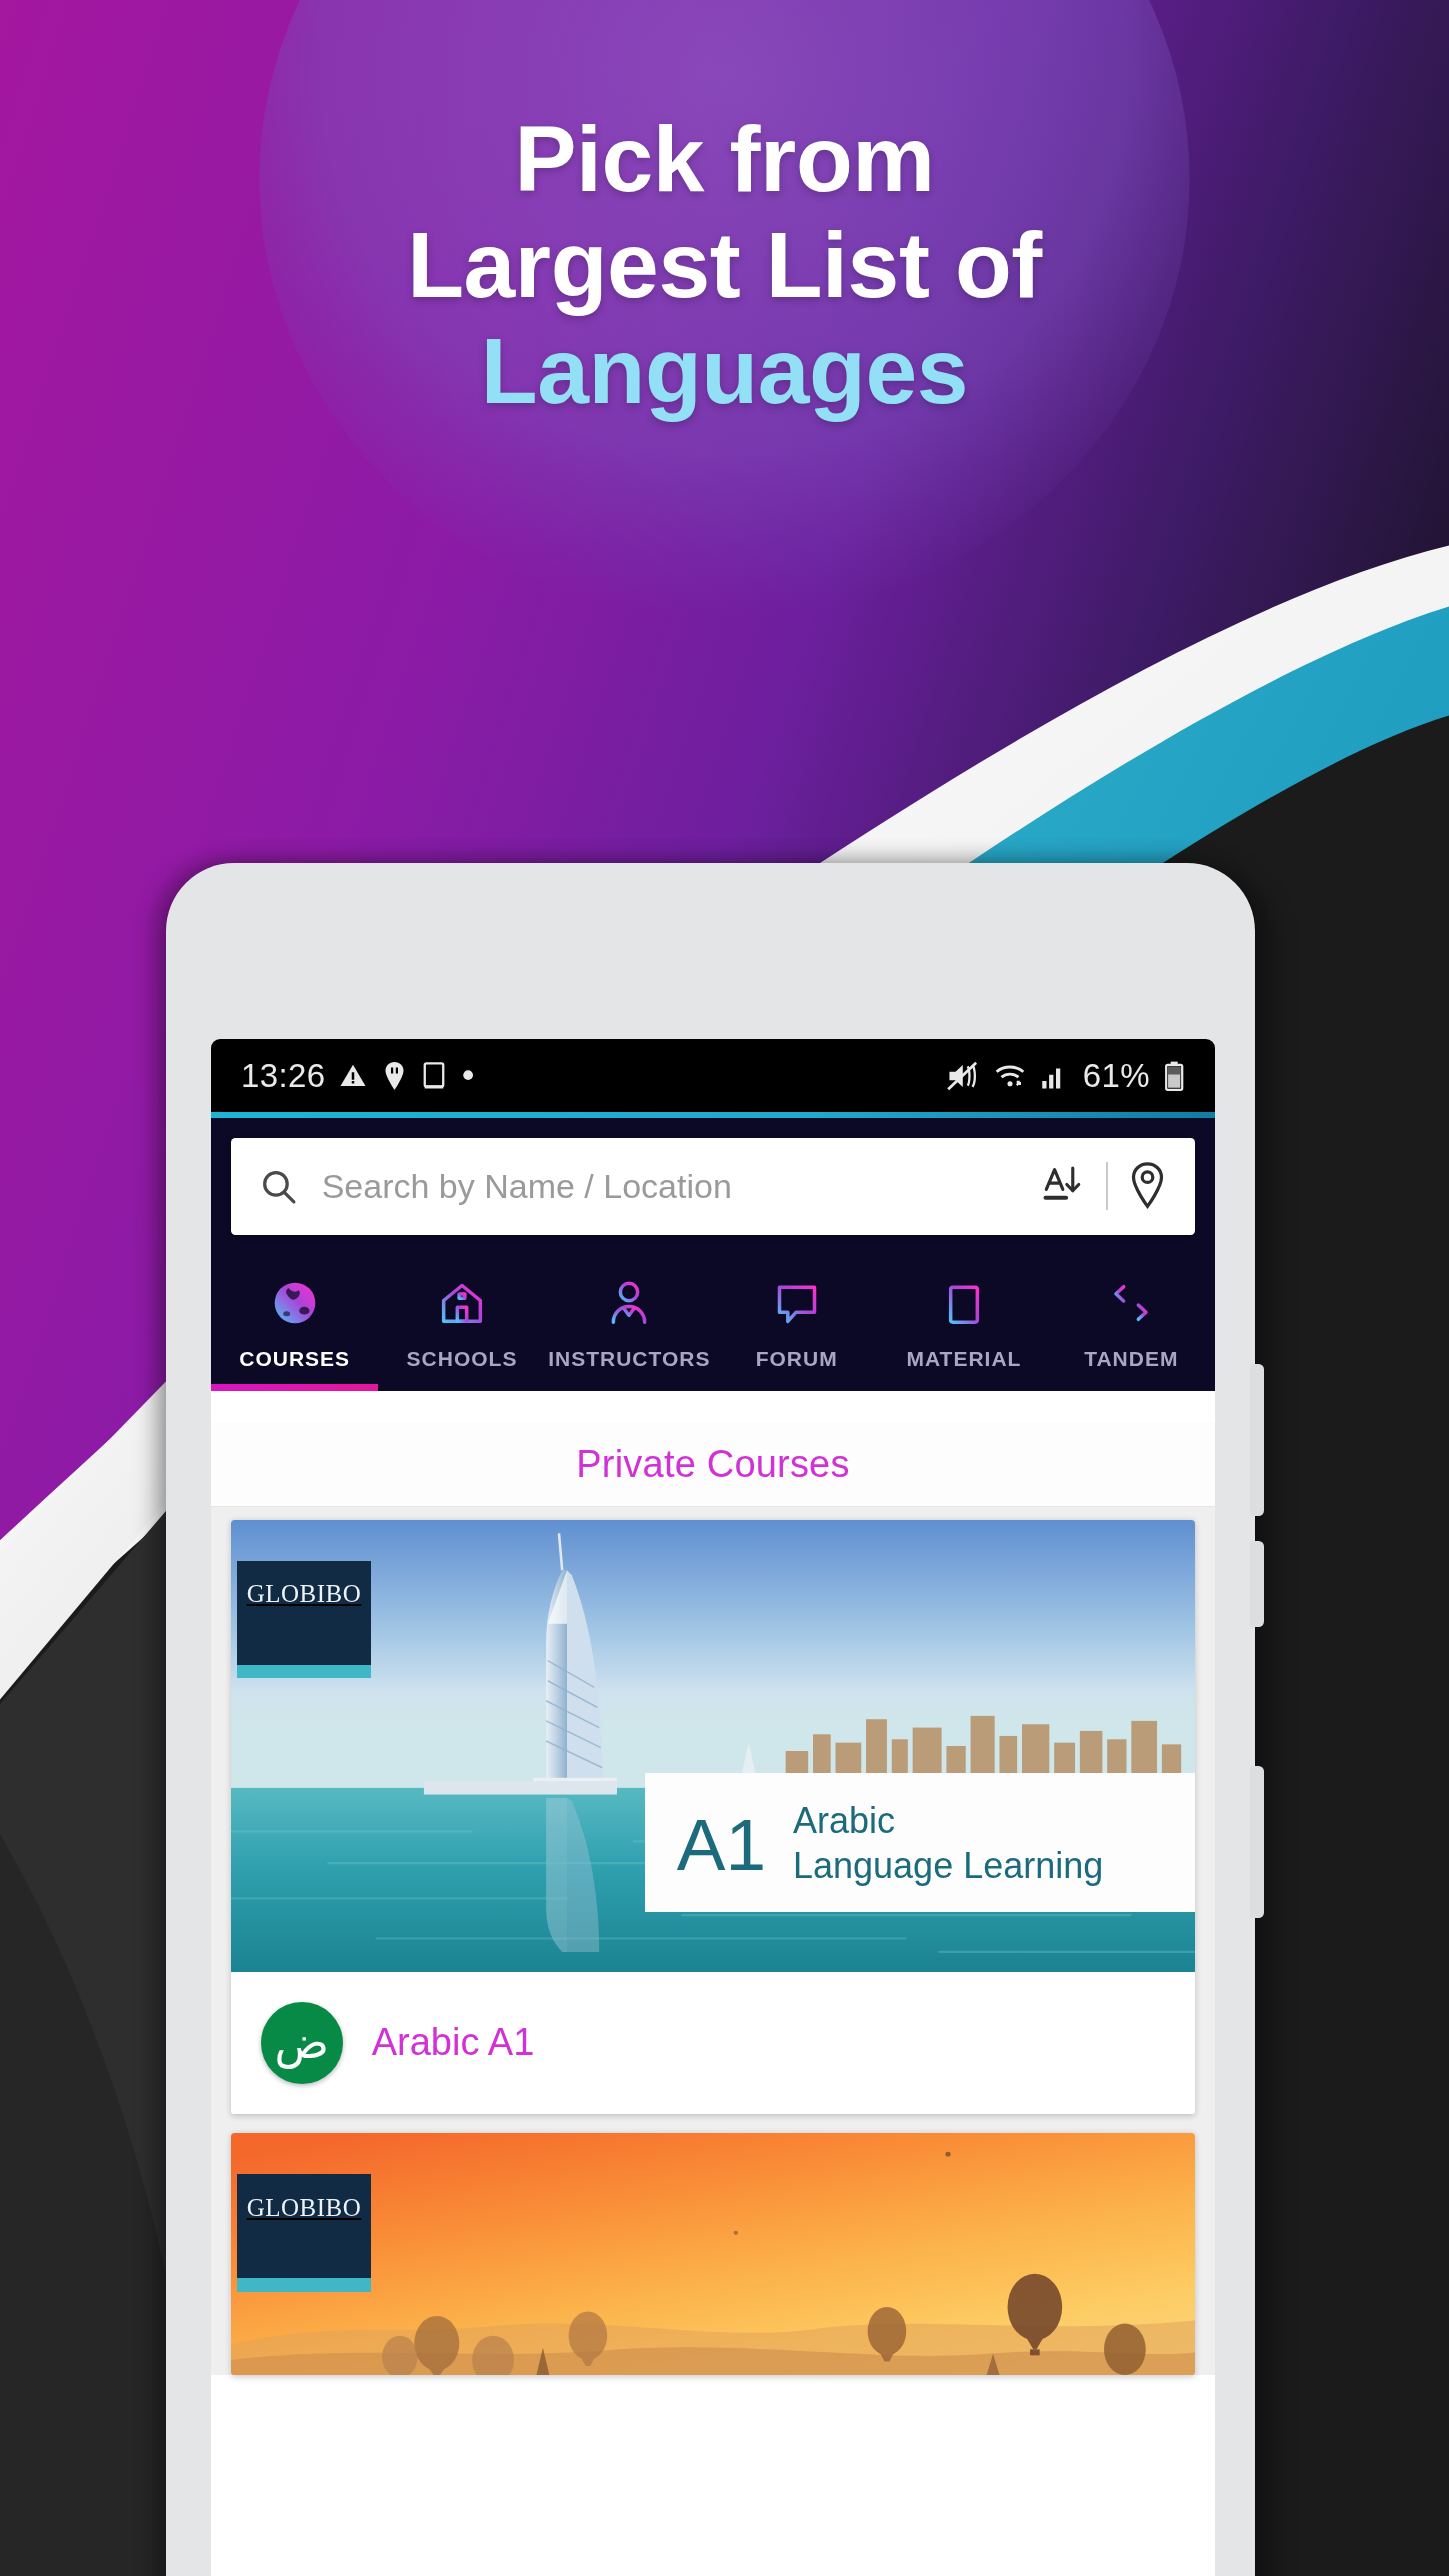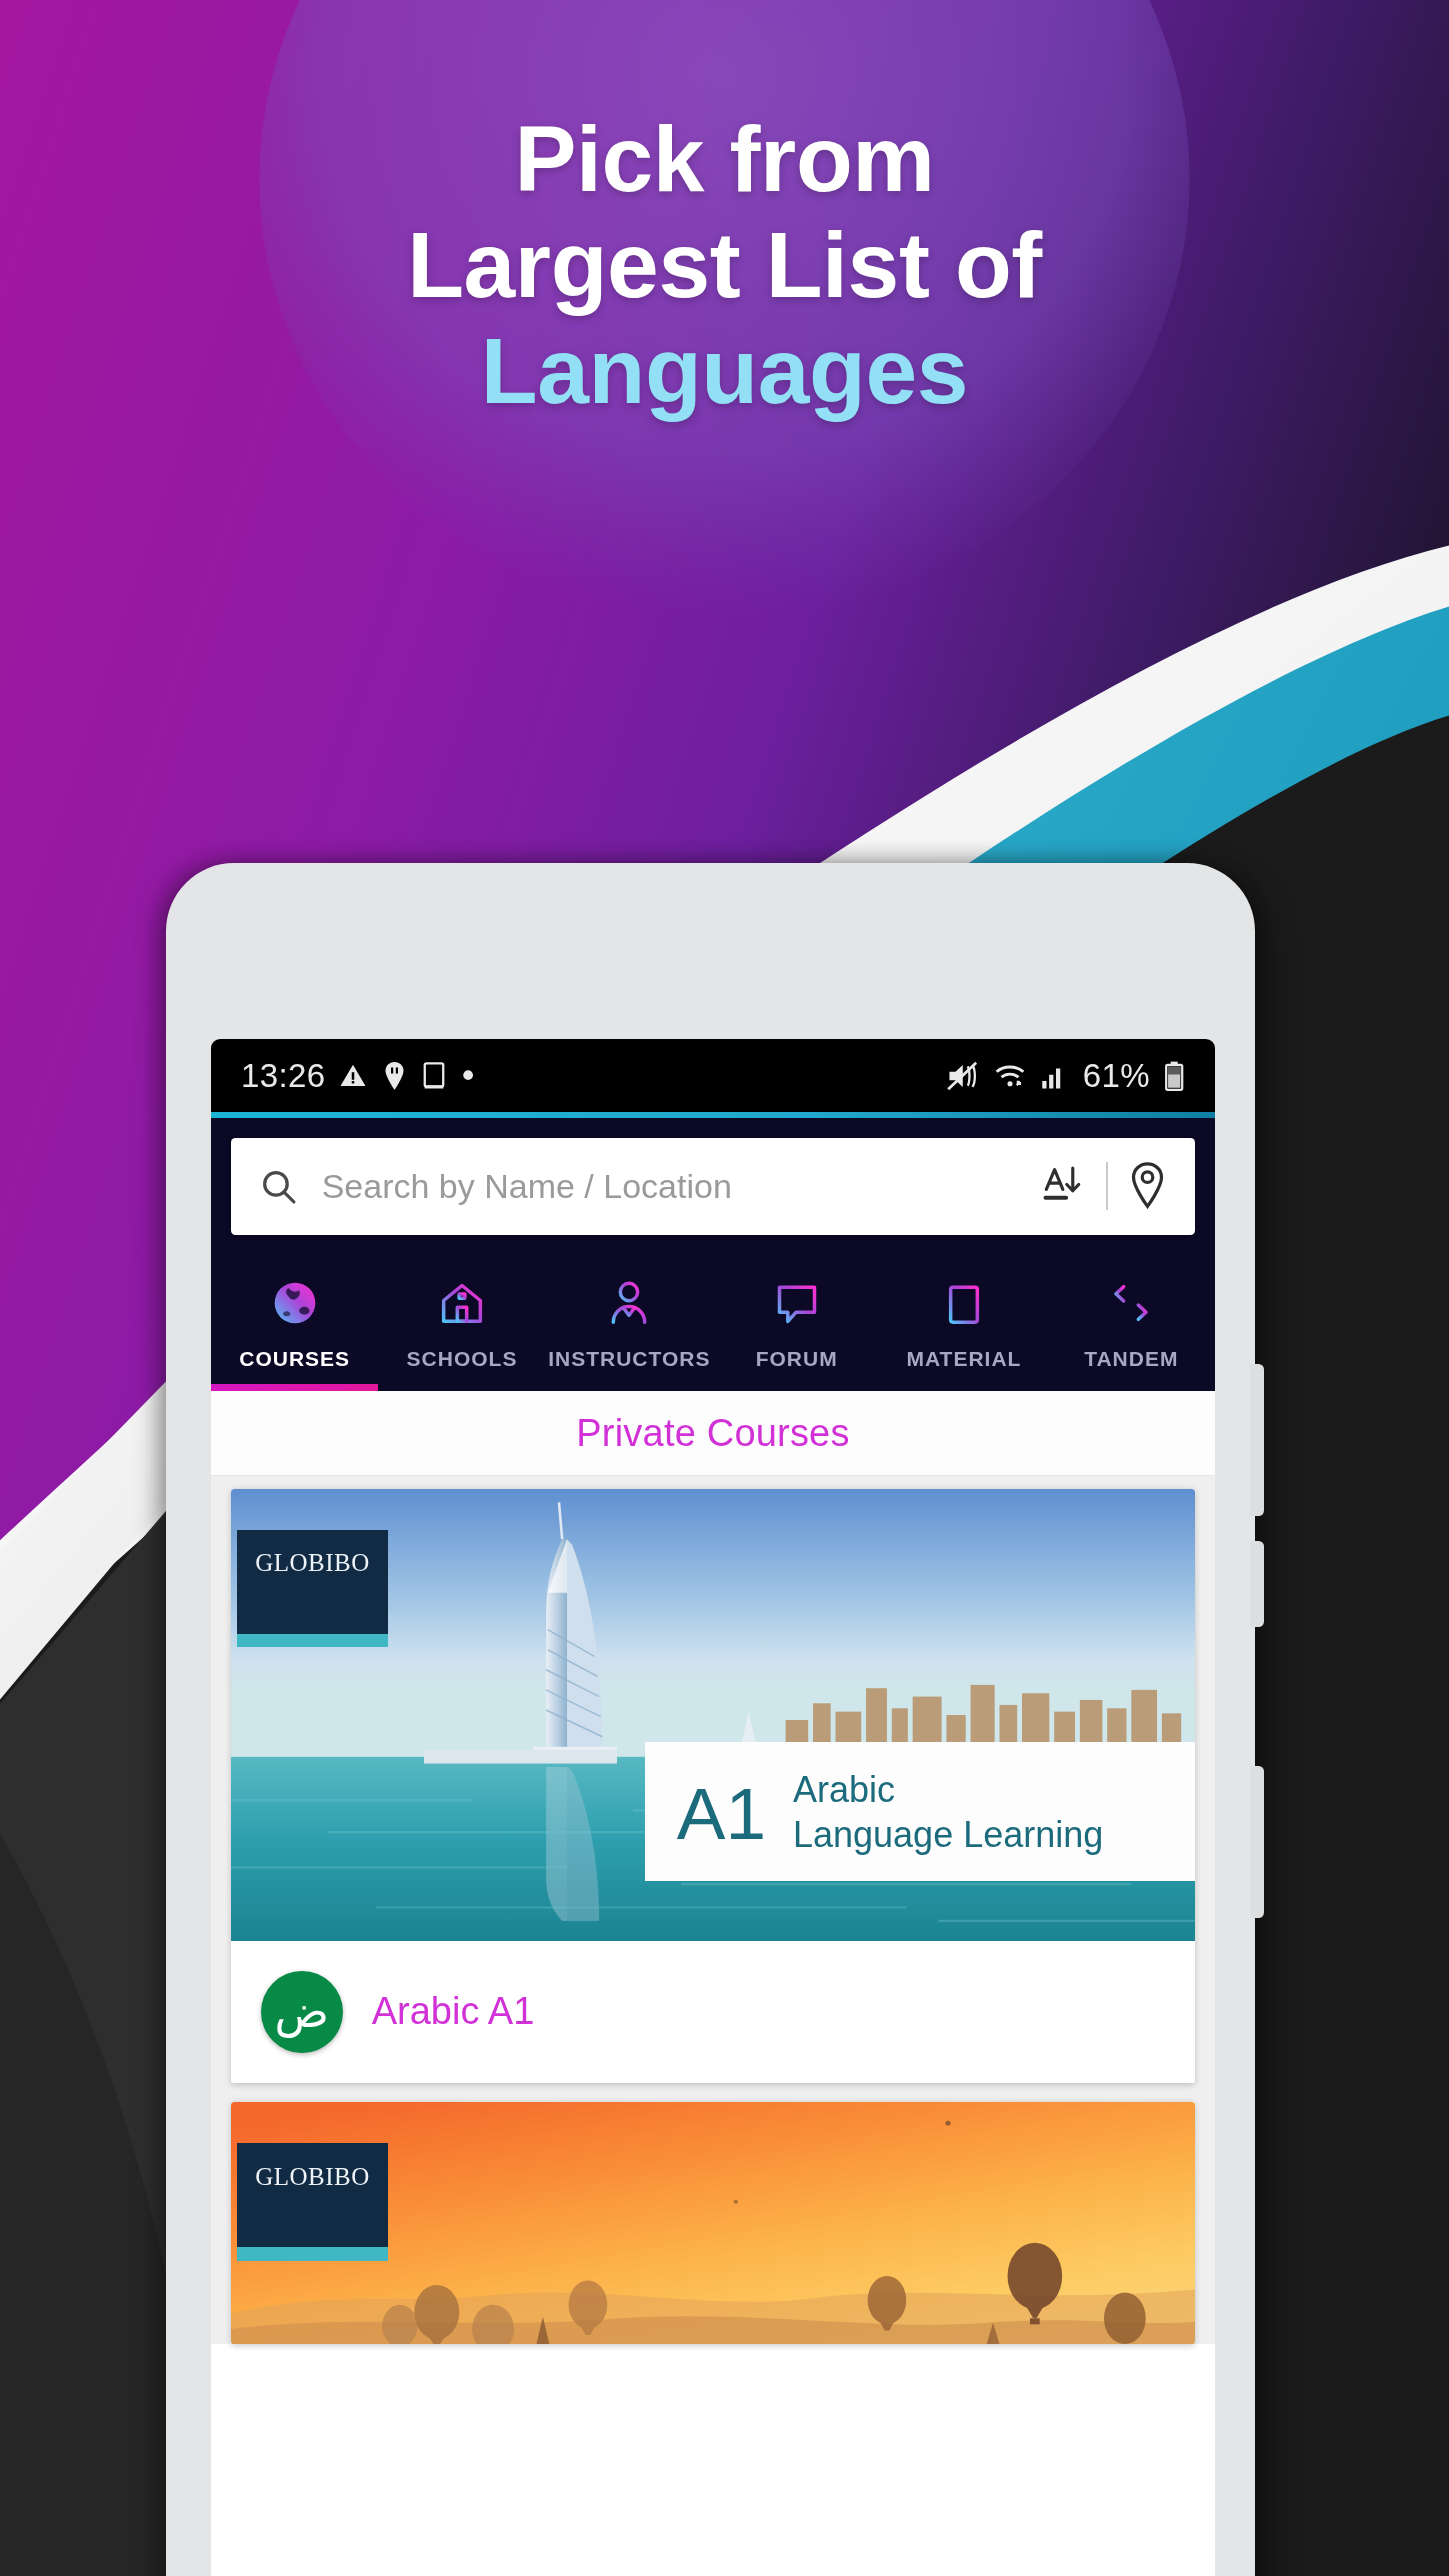--- a/index.html
+++ b/index.html
@@ -116,36 +116,37 @@
   .tab-underline {
     position:absolute; left:0; bottom:0; height:7.2px; width:100%;
     background:linear-gradient(90deg,#d616c0,#e2179c);
   }
 
   
   .section-head {
     background:#fdfdfd; height:85px;
     display:flex; align-items:center; justify-content:center;
     border-bottom:0.9px solid #e6e6e6;
+    margin-top:31px;
   }
   .section-title { font-size:38px; color:#d131d6; letter-spacing:0.2px; }
 
   
   .courselist { background:#efefef; padding:12.5px 19.7px 0 19.7px; }
   .course-card {
     background:#fff; border-radius:3.6px; overflow:hidden;
     box-shadow:0 1.8px 6.3px rgba(0,0,0,0.20);
     margin-bottom:19.7px;
   }
   .card-banner { position:relative; height:452px; overflow:hidden; }
   .card-banner.short { height:242px; }
   .banner-svg { position:absolute; inset:0; width:100%; height:100%; display:block; }
 
   .globibo {
-    position:absolute; left:6.3px; top:41px; width:151px; z-index:3;
+    position:absolute; left:6.3px; top:41px; width:134px; z-index:3;text-decoration:underline;
   }
   .globibo-box {
     background:#122b45; height:104px;
     display:flex; align-items:flex-start; justify-content:center;
     padding-top:19.7px;
   }
   .globibo-txt {
     color:#eef3f8; font-family:"Liberation Serif", serif;
     font-size:25px; letter-spacing:0.5px;
   }

